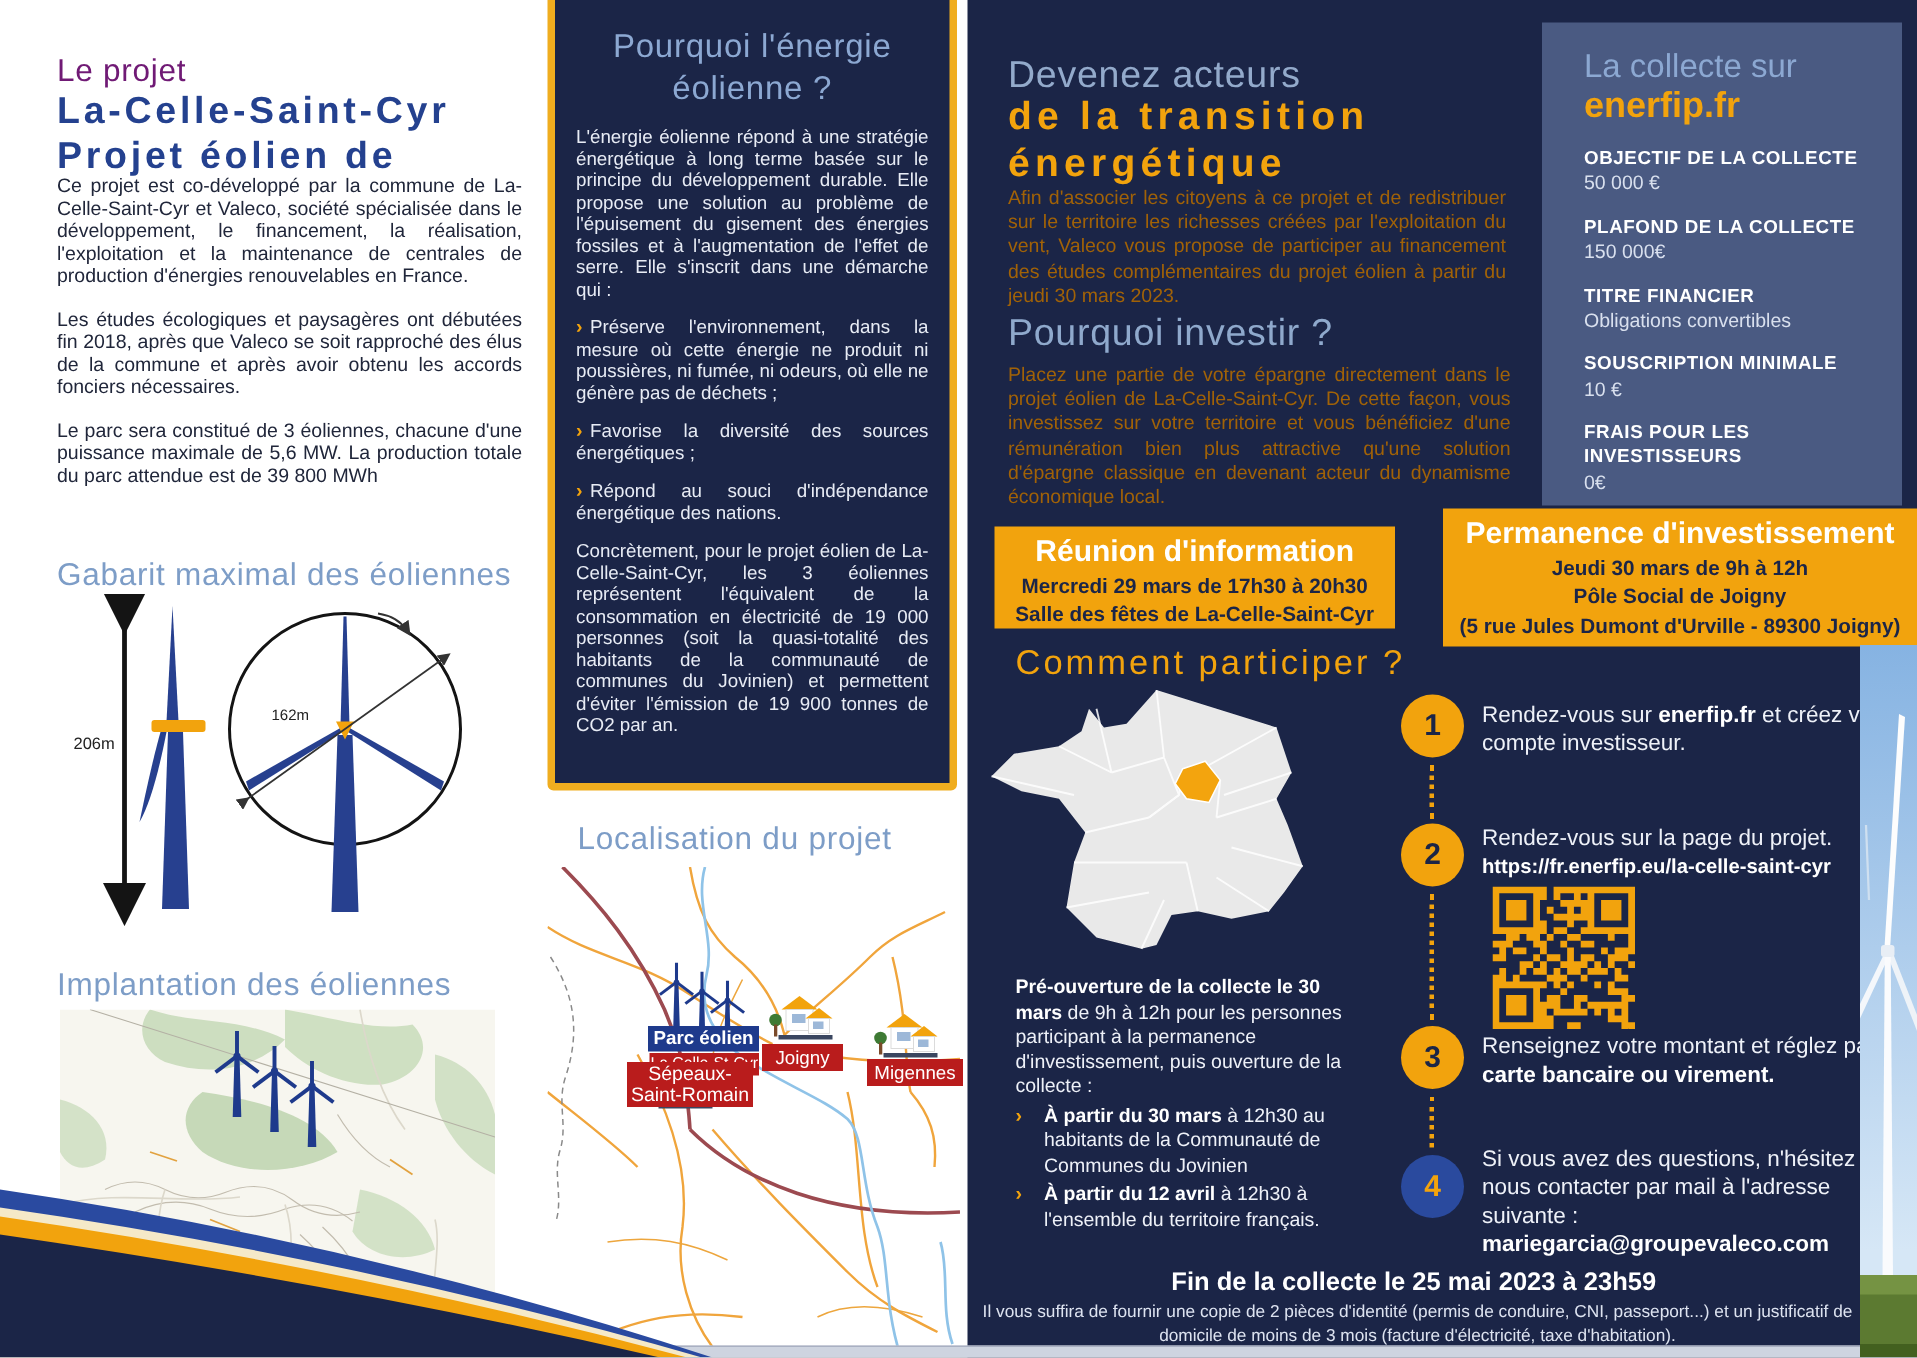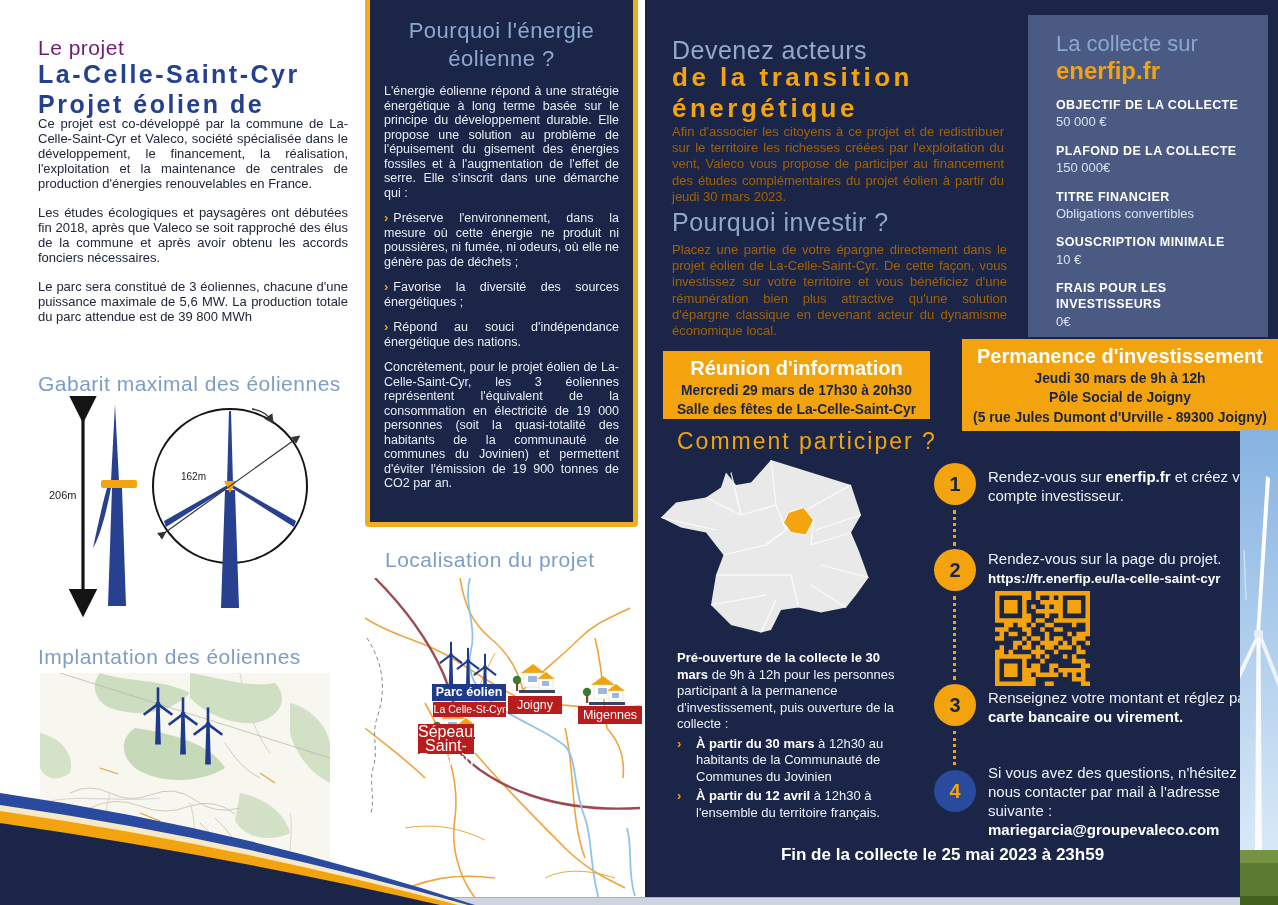--- a/index.html
+++ b/index.html
@@ -225,21 +225,21 @@
       <use href="#sym-houses"></use>
     </svg>
   <svg class="abs" style="left:432px;top:708px" width="44" height="32">
       <use href="#sym-houses"></use>
     </svg>
 
   <div class="map-label lbl-navy" style="left:432px;top:684px;width:74px;height:17px;font-size:12.5px;line-height:17px">Parc éolien</div>
   <div class="map-label lbl-orange" style="left:433px;top:702px;width:73px;height:15px;font-size:10.5px;line-height:15px;font-weight:normal">La Celle-St-Cyr</div>
   <div class="map-label lbl-orange" style="left:508px;top:696px;width:54px;height:18px;font-size:12.5px;line-height:18px;font-weight:normal">Joigny</div>
   <div class="map-label lbl-orange" style="left:578px;top:706px;width:64px;height:18px;font-size:12.5px;line-height:18px;font-weight:normal">Migennes</div>
-  <div class="map-label lbl-orange" style="left:418px;top:724px;width:56px;height:30px;font-size:16px;line-height:14px;font-weight:normal;padding-top:1px">Sépeaux-Saint-Romain</div>
+  <div class="map-label lbl-orange" style="left:418px;top:708px;width:84px;height:30px;font-size:13px;line-height:14px;font-weight:normal;padding-top:1px">Sépeaux-Saint-Romain</div>
 
   <div class="abs" id="right-panel"></div>
 
   <div class="abs hl-light" style="left:672px;top:36px">Devenez acteurs</div>
   <div class="abs hl-orange" style="left:672px;top:62px;width:340px">
     <div>de la transition</div>
     <div>énergétique</div>
   </div>
   <div class="abs rp-copy" style="left:672px;top:124px;width:332px">Afin d'associer les citoyens à ce projet et de redistribuer sur le territoire les richesses créées par l'exploitation du vent, Valeco vous propose de participer au financement des études complémentaires du projet éolien à partir du jeudi 30 mars 2023.</div>
   <div class="abs rp-h2" style="left:672px;top:208px">Pourquoi investir ?</div>
@@ -352,20 +352,21 @@
   <div class="abs connector" style="left:953px;top:731px;height:34px"></div>
 
   <div class="abs step-circle blue" style="left:934px;top:770px">
       <span>4</span>
     </div>
   <div class="abs step-text" style="left:988px;top:763px;width:290px">
     <span>Si vous avez des questions, n'hésitez pas à nous contacter par mail à l'adresse suivante : </span><b style="display:block">mariegarcia@groupevaleco.com</b>
   </div>
 
   <div class="abs" id="fin-line" style="left:645px;top:845px;width:595px">Fin de la collecte le 25 mai 2023 à 23h59</div>
+  <div class="abs" id="fine-print" style="left:655px;top:867px;width:580px">Il vous suffira de fournir une copie de 2 pièces d'identité (permis de conduire, CNI, passeport...) et un justificatif de domicile de moins de 3 mois (facture d'électricité, taxe d'habitation).</div>
 
   <div class="abs" id="bottom-strip"></div>
 
   <svg class="abs" style="left:0;top:735px" width="500" height="170" viewBox="0 0 500 170">
     <path d="M0,58 Q240,93 475,170 L0,170 Z" fill="#2a4aa0"></path>
     <path d="M0,70 Q238,104 468,170 L0,170 Z" fill="#f5e9c8"></path>
     <path d="M0,76 Q234,110 458,170 L0,170 Z" fill="#f2a30d"></path>
     <path d="M0,88 Q228,121 440,170 L0,170 Z" fill="#1b2547"></path>
   </svg>
 

